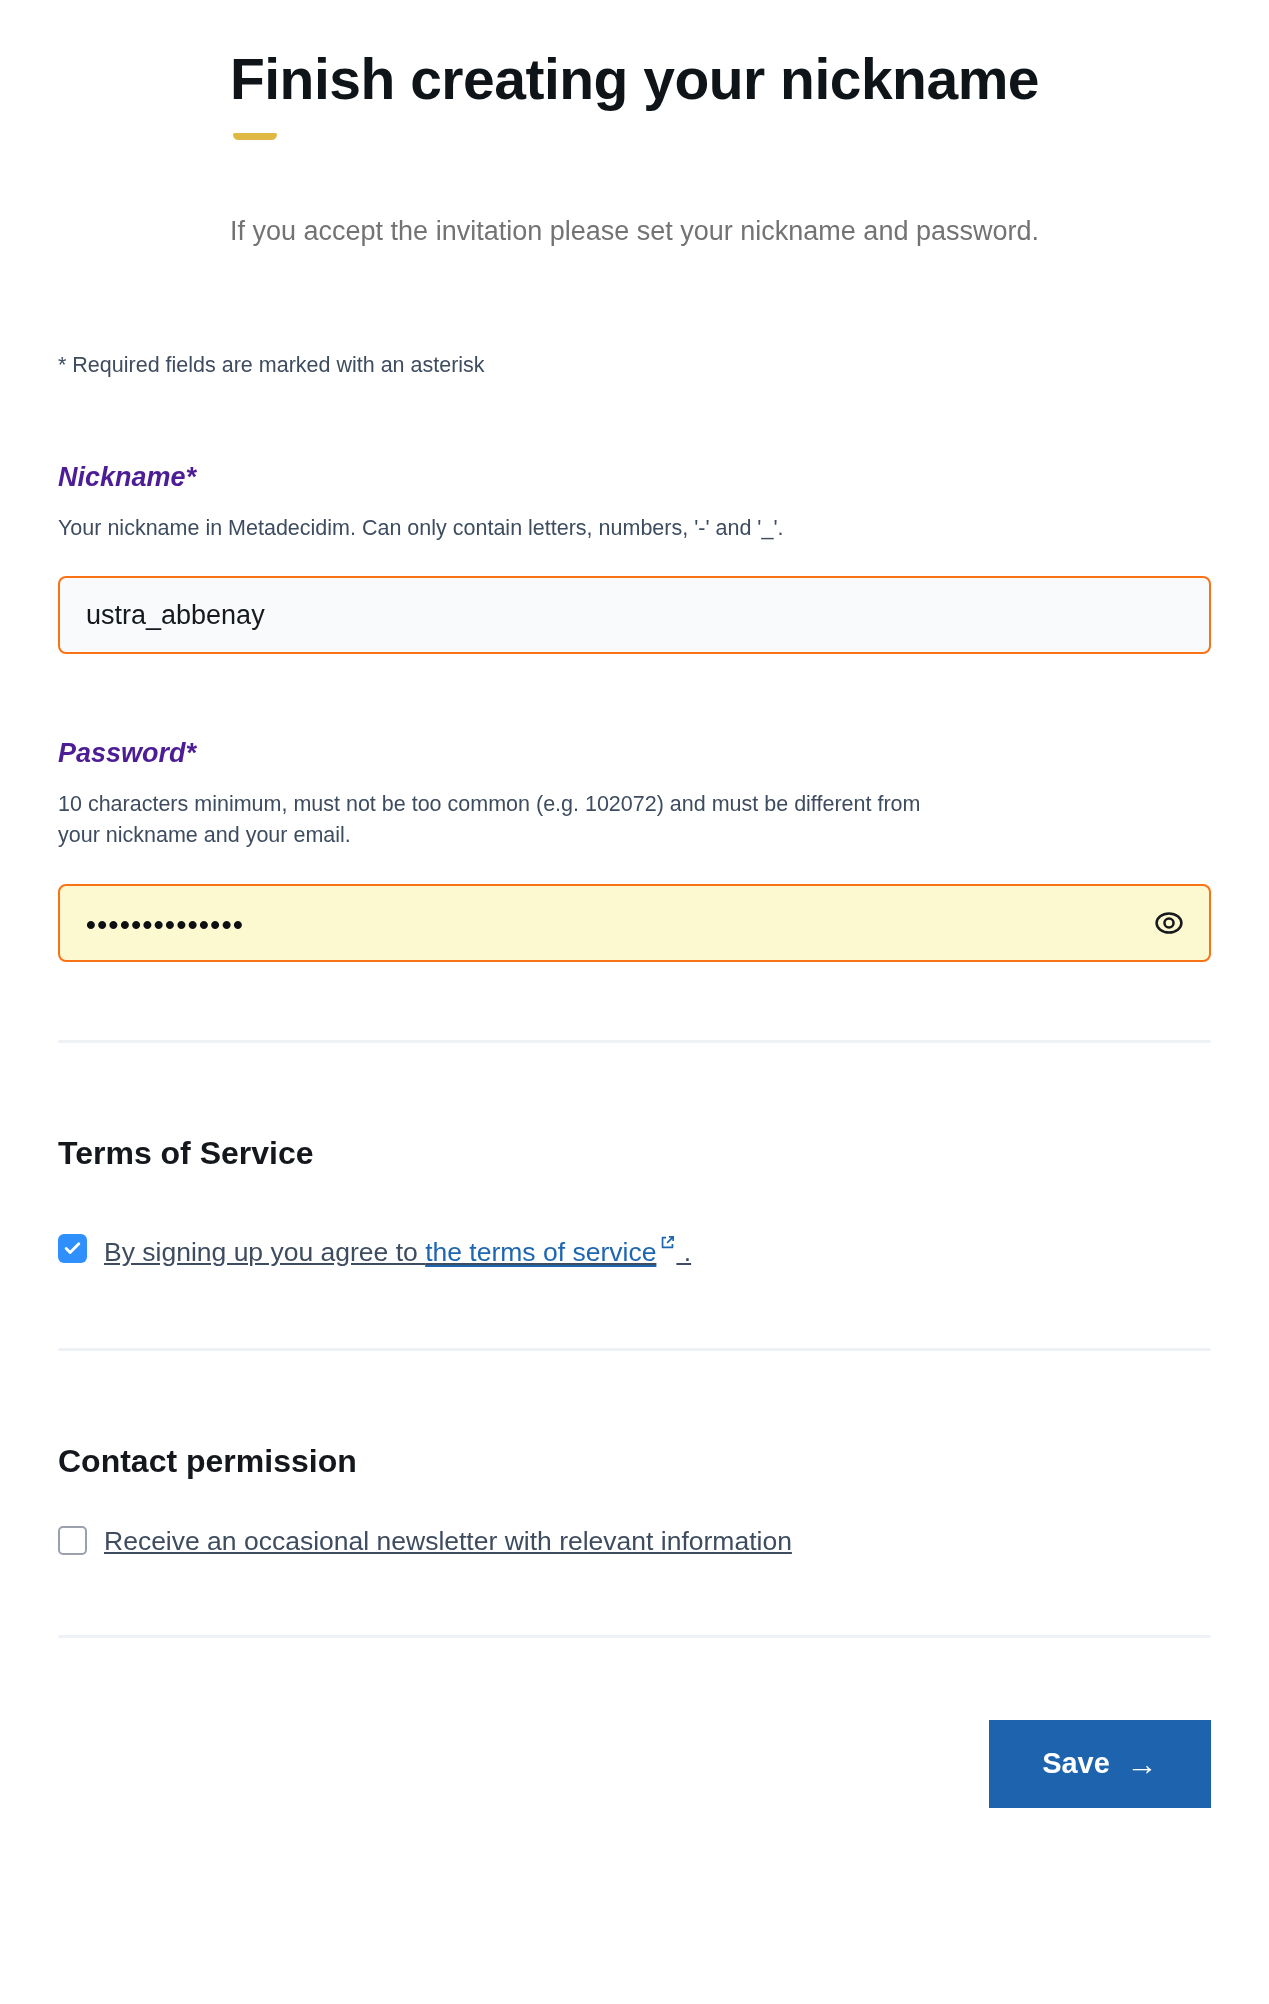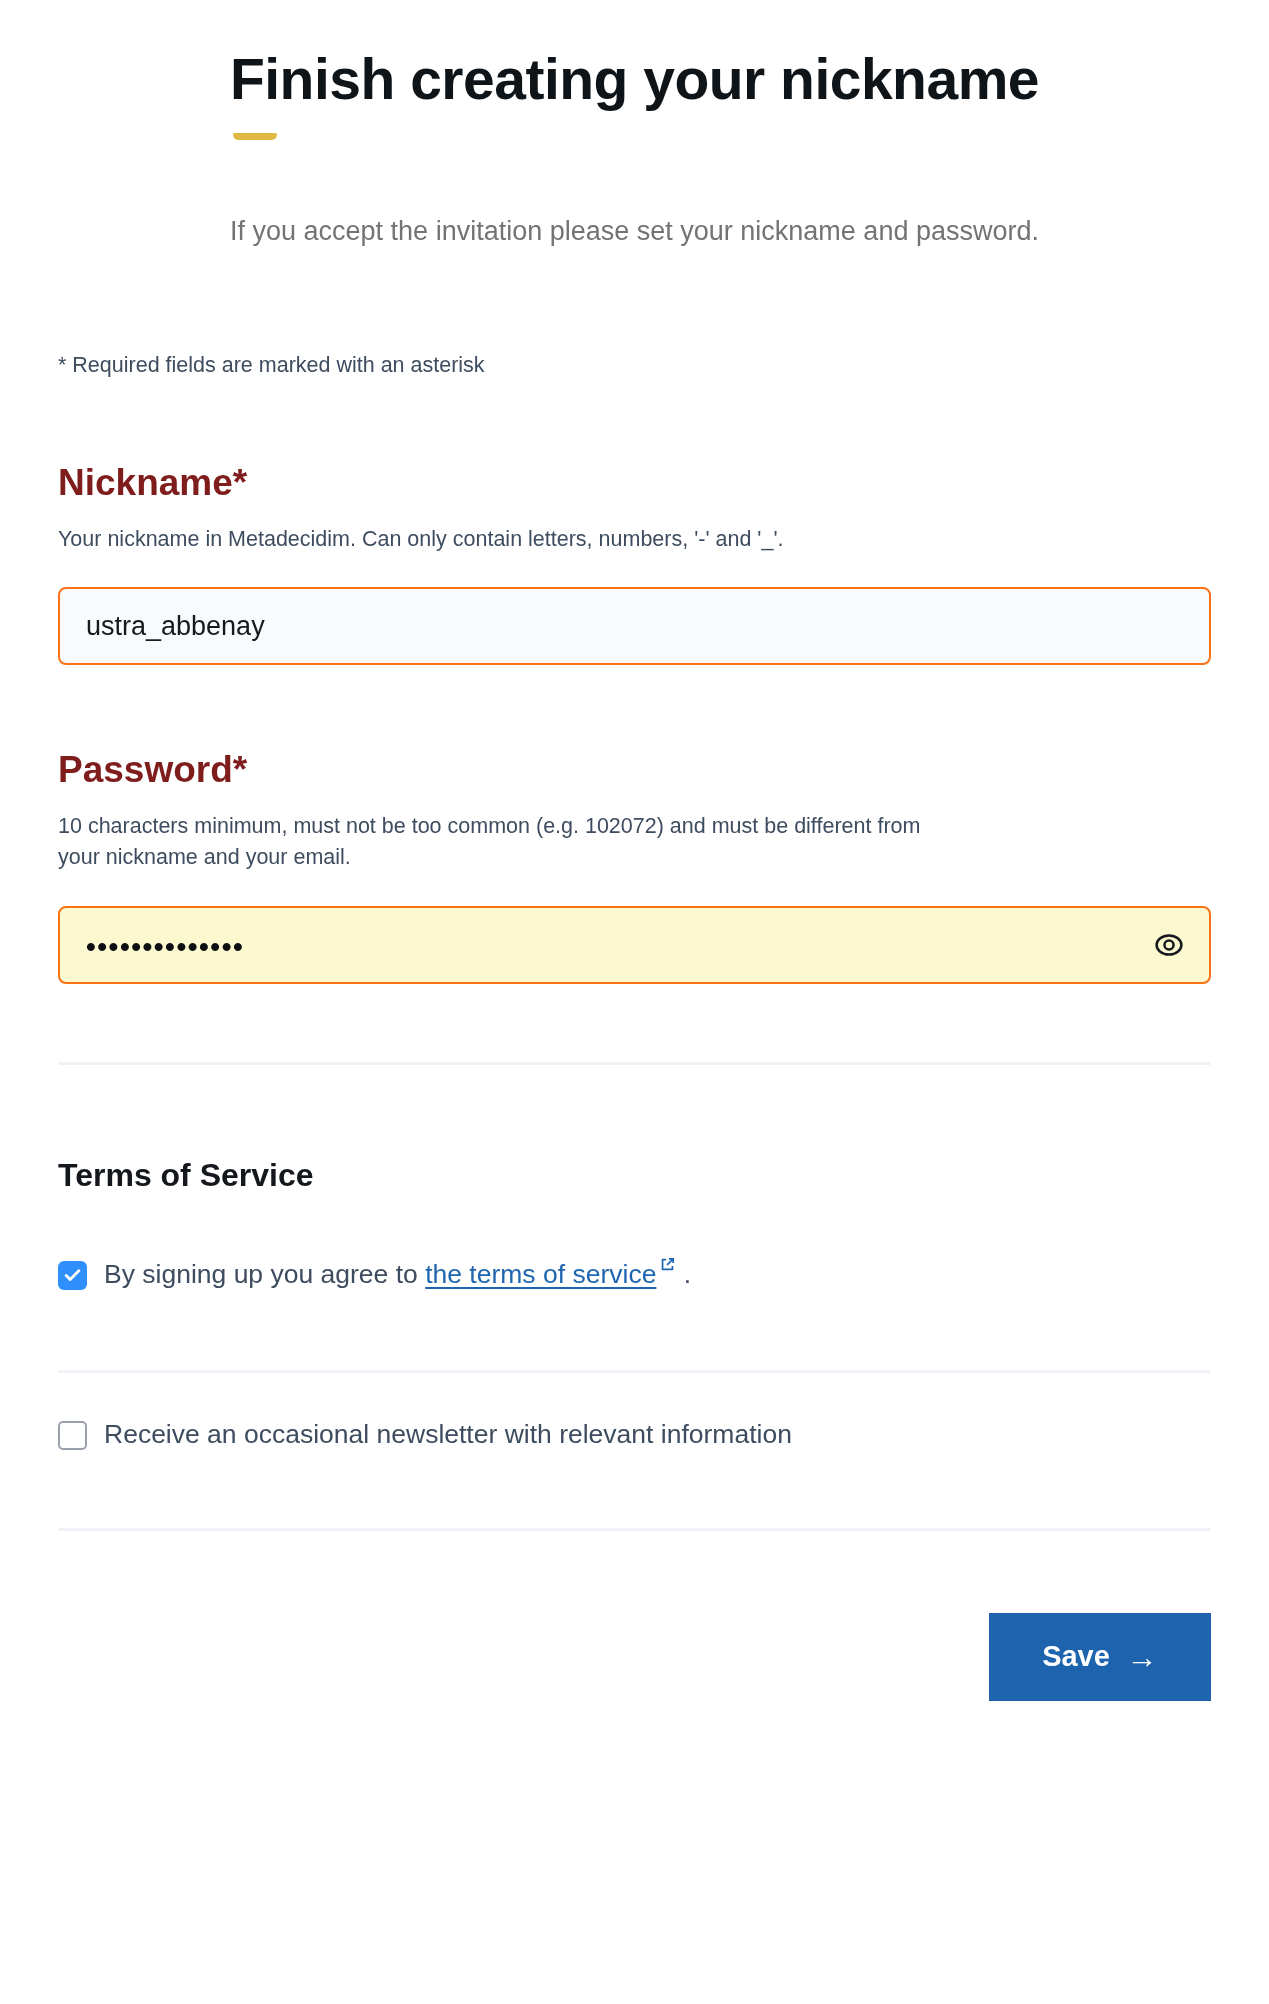--- a/index.html
+++ b/index.html
@@ -45,23 +45,24 @@
 
   .required-note {
     margin-top: 106px;
     font-size: 21.5px;
     color: #3e4c5f;
   }
 
   
   .field-label {
     margin-top: 84px;
-    font-size: 37px;
-    font-weight: 700;
-    color: #7f1d1d;
+    font-size: 27px;
+    font-weight: 700;
+    color: #4c1d95;
+    font-style: italic;
   }
   .field-help {
     margin-top: 20px;
     font-size: 21.5px;
     line-height: 1.45;
     color: #3e4c5f;
   }
   .field-help.pw { max-width: 905px; }
 
   .input {
@@ -118,22 +119,23 @@
 
   .section-heading {
     margin-top: 92px;
     font-size: 32px;
     font-weight: 700;
     color: #14181d;
   }
 
   .check-row {
     display: flex;
-    align-items: flex-end;
+    align-items: flex-start;
     gap: 17px;
+    text-decoration: underline;
   }
   .check-row.terms { margin-top: 62px; }
   .check-row.contact { margin-top: 46px; }
 
   .checkbox {
     width: 29px;
     height: 29px;
     border-radius: 6px;
     flex: 0 0 auto;
     display: flex;
@@ -217,20 +219,21 @@
       </svg>
     </span>
     <span class="check-label"><span>By signing up you agree to </span><a class="tos-link"><span class="link-text">the terms of service</span><svg class="ext-icon" width="17" height="17" viewBox="0 0 24 24" fill="none">
             <path d="M10 5H5v14h14v-5" stroke="#1e66b0" stroke-width="2.4" stroke-linejoin="round"></path>
             <path d="M14 4h6v6M20 4l-8.5 8.5" stroke="#1e66b0" stroke-width="2.4"></path>
           </svg></a><span> .</span></span>
   </div>
 
   <div class="divider d2"></div>
 
+  <h2 class="section-heading">Contact permission</h2>
 
   <div class="check-row contact">
     <span class="checkbox unchecked"></span>
     <span class="check-label">Receive an occasional newsletter with relevant information</span>
   </div>
 
   <div class="divider d3"></div>
 
   <div class="actions">
     <button class="save-btn">

